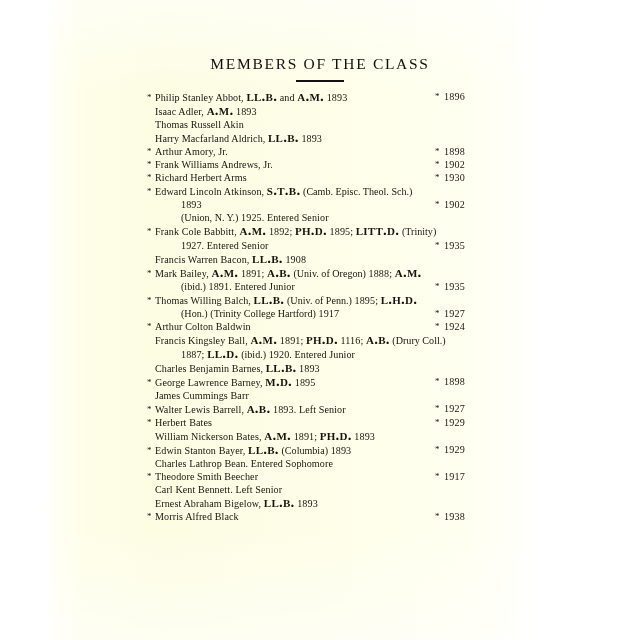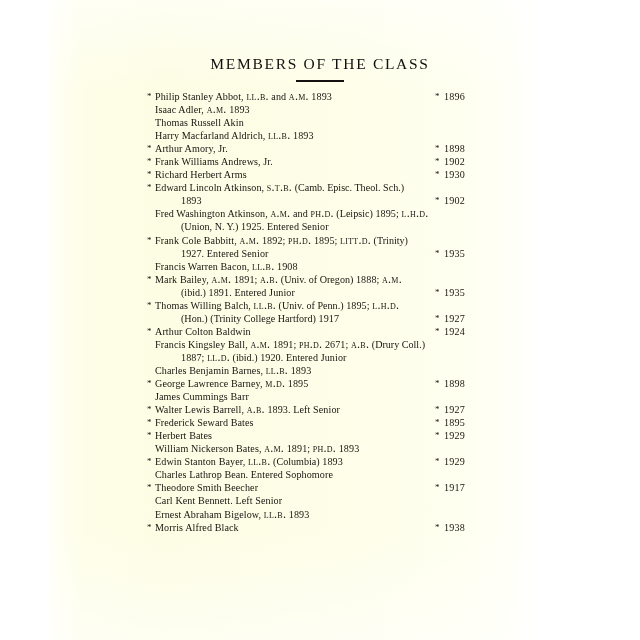--- a/index.html
+++ b/index.html
@@ -120,22 +120,23 @@
     width: 8px;
     margin-left: -8px;
   }
 
   .nm { letter-spacing: 0.1px; }
 
   
   .sc {
     font-variant: small-caps;
     text-transform: lowercase;
-    font-size: 12px;
+    font-size: 15px;
     letter-spacing: 0.25px;
+    font-weight: bold;
   }
 
   
   .it { }
 
   
   .yr { letter-spacing: 0.2px; }
 
   
   .dyear {
@@ -186,21 +187,20 @@
           <div class="line"><span class="star">*</span><span class="nm">Frank Williams Andrews, Jr.</span><span class="dyear"><span class="star">*</span><span class="yr">1902</span></span></div>
         </div>
         <div class="entry">
           <div class="line"><span class="star">*</span><span class="nm">Richard Herbert Arms</span><span class="dyear"><span class="star">*</span><span class="yr">1930</span></span></div>
         </div>
         <div class="entry">
           <div class="line"><span class="star">*</span><span class="nm">Edward Lincoln Atkinson, </span><span class="sc">s.t.b.</span><span class="nm"> </span><span class="it">(Camb. Episc. Theol. Sch.)</span></div>
           <div class="line cont"><span class="nm">1893</span><span class="dyear"><span class="star">*</span><span class="yr">1902</span></span></div>
         </div>
         <div class="entry">
-          <div class="line"><span class="nostar"></span><span class="nm">Fred Washington Atkinson, </span><span class="sc">a.m.</span><span class="nm"> and </span><span class="sc">ph.d.</span><span class="nm"> </span><span class="it">(Leipsic)</span><span class="nm"> 1895; </span><span class="sc">l.h.d.</span></div>
           <div class="line cont"><span class="it">(Union, N. Y.)</span><span class="nm"> 1925. Entered Senior</span></div>
         </div>
         <div class="entry">
           <div class="line"><span class="star">*</span><span class="nm">Frank Cole Babbitt, </span><span class="sc">a.m.</span><span class="nm"> 1892; </span><span class="sc">ph.d.</span><span class="nm"> 1895; </span><span class="sc">litt.d.</span><span class="nm"> </span><span class="it">(Trinity)</span></div>
           <div class="line cont"><span class="nm">1927. Entered Senior</span><span class="dyear"><span class="star">*</span><span class="yr">1935</span></span></div>
         </div>
         <div class="entry">
           <div class="line"><span class="nostar"></span><span class="nm">Francis Warren Bacon, </span><span class="sc">ll.b.</span><span class="nm"> 1908</span></div>
         </div>
         <div class="entry">
@@ -208,37 +208,34 @@
           <div class="line cont"><span class="it">(ibid.)</span><span class="nm"> 1891. Entered Junior</span><span class="dyear"><span class="star">*</span><span class="yr">1935</span></span></div>
         </div>
         <div class="entry">
           <div class="line"><span class="star">*</span><span class="nm">Thomas Willing Balch, </span><span class="sc">ll.b.</span><span class="nm"> </span><span class="it">(Univ. of Penn.)</span><span class="nm"> 1895; </span><span class="sc">l.h.d.</span></div>
           <div class="line cont"><span class="it">(Hon.)</span><span class="nm"> </span><span class="it">(Trinity College Hartford)</span><span class="nm"> 1917</span><span class="dyear"><span class="star">*</span><span class="yr">1927</span></span></div>
         </div>
         <div class="entry">
           <div class="line"><span class="star">*</span><span class="nm">Arthur Colton Baldwin</span><span class="dyear"><span class="star">*</span><span class="yr">1924</span></span></div>
         </div>
         <div class="entry">
-          <div class="line"><span class="nostar"></span><span class="nm">Francis Kingsley Ball, </span><span class="sc">a.m.</span><span class="nm"> 1891; </span><span class="sc">ph.d.</span><span class="nm"> 2671; </span><span class="sc">a.b.</span><span class="nm"> </span><span class="it">(Drury Coll.)</span></div>
+          <div class="line"><span class="nostar"></span><span class="nm">Francis Kingsley Ball, </span><span class="sc">a.m.</span><span class="nm"> 1891; </span><span class="sc">ph.d.</span><span class="nm"> 1116; </span><span class="sc">a.b.</span><span class="nm"> </span><span class="it">(Drury Coll.)</span></div>
           <div class="line cont"><span class="nm">1887; </span><span class="sc">ll.d.</span><span class="nm"> </span><span class="it">(ibid.)</span><span class="nm"> 1920. Entered Junior</span></div>
         </div>
         <div class="entry">
           <div class="line"><span class="nostar"></span><span class="nm">Charles Benjamin Barnes, </span><span class="sc">ll.b.</span><span class="nm"> 1893</span></div>
         </div>
         <div class="entry">
           <div class="line"><span class="star">*</span><span class="nm">George Lawrence Barney, </span><span class="sc">m.d.</span><span class="nm"> 1895</span><span class="dyear"><span class="star">*</span><span class="yr">1898</span></span></div>
         </div>
         <div class="entry">
           <div class="line"><span class="nostar"></span><span class="nm">James Cummings Barr</span></div>
         </div>
         <div class="entry">
           <div class="line"><span class="star">*</span><span class="nm">Walter Lewis Barrell, </span><span class="sc">a.b.</span><span class="nm"> 1893. Left Senior</span><span class="dyear"><span class="star">*</span><span class="yr">1927</span></span></div>
-        </div>
-        <div class="entry">
-          <div class="line"><span class="star">*</span><span class="nm">Frederick Seward Bates</span><span class="dyear"><span class="star">*</span><span class="yr">1895</span></span></div>
         </div>
         <div class="entry">
           <div class="line"><span class="star">*</span><span class="nm">Herbert Bates</span><span class="dyear"><span class="star">*</span><span class="yr">1929</span></span></div>
         </div>
         <div class="entry">
           <div class="line"><span class="nostar"></span><span class="nm">William Nickerson Bates, </span><span class="sc">a.m.</span><span class="nm"> 1891; </span><span class="sc">ph.d.</span><span class="nm"> 1893</span></div>
         </div>
         <div class="entry">
           <div class="line"><span class="star">*</span><span class="nm">Edwin Stanton Bayer, </span><span class="sc">ll.b.</span><span class="nm"> </span><span class="it">(Columbia)</span><span class="nm"> 1893</span><span class="dyear"><span class="star">*</span><span class="yr">1929</span></span></div>
         </div>

